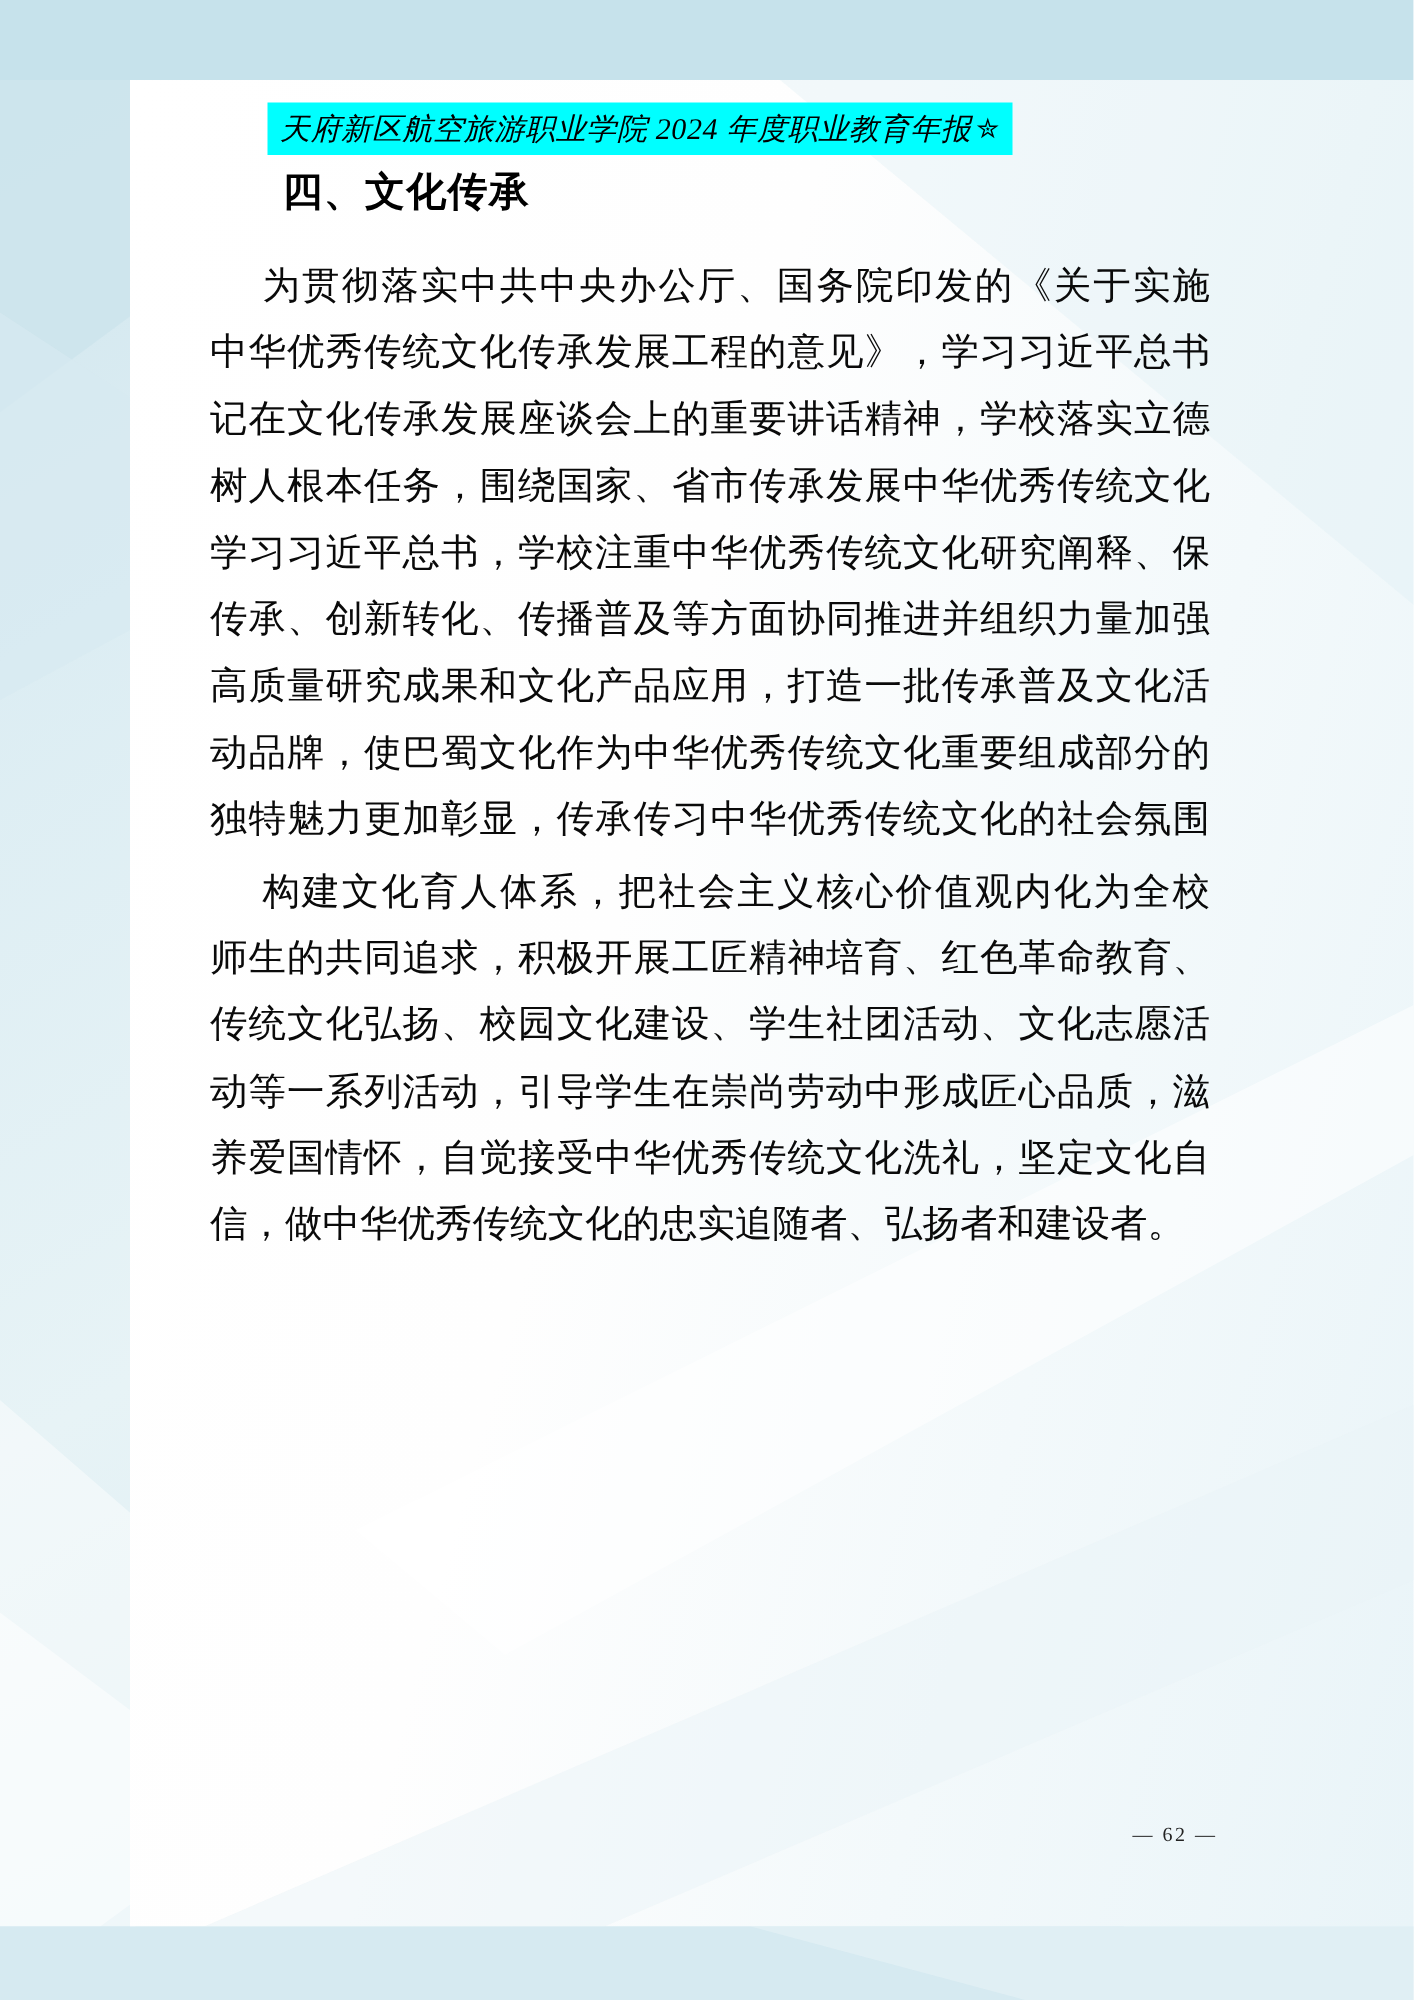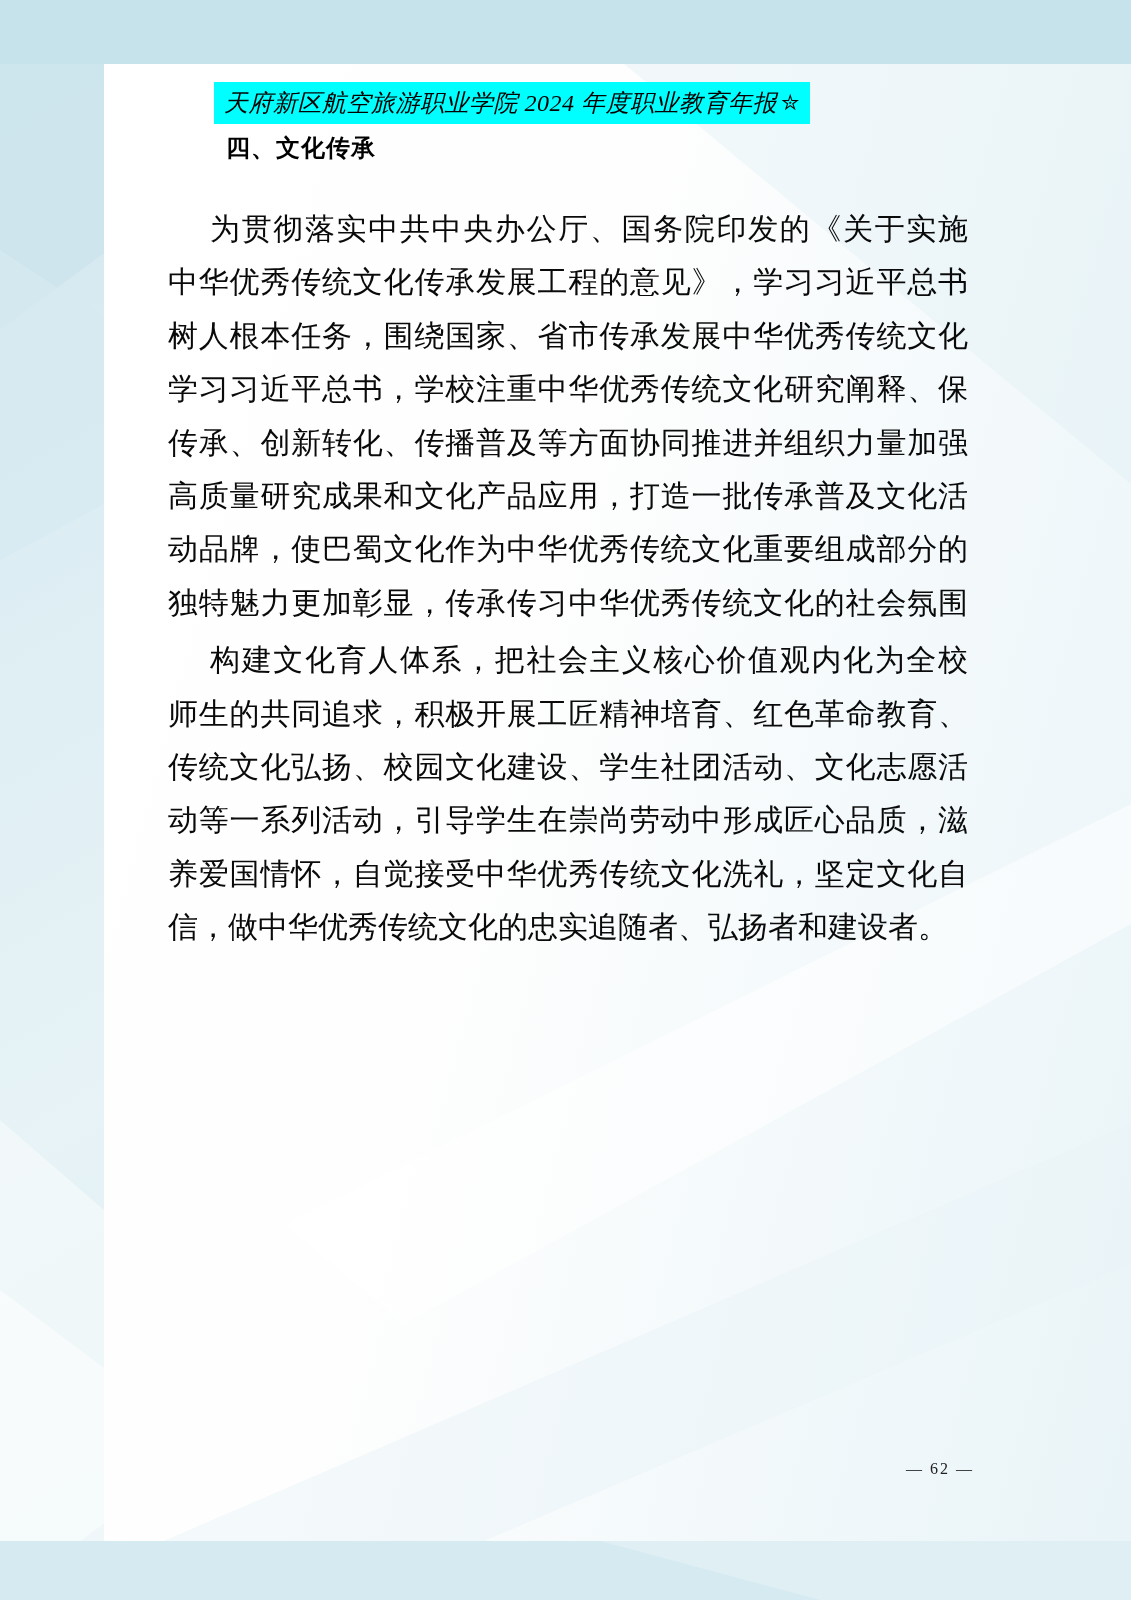--- a/index.html
+++ b/index.html
@@ -54,21 +54,21 @@
     font-size: 22px;
     margin-left: 4px;
   }
   .section-heading {
     position: absolute;
     left: 122px;
     top: 68px;
     margin: 0;
     font-family: "Liberation Sans", "DejaVu Sans", sans-serif;
     font-weight: 700;
-    font-size: 24px;
+    font-size: 32px;
     color: #000000;
     letter-spacing: 1px;
   }
   .body-text {
     position: absolute;
     left: 64px;
     top: 138px;
     width: 800px;
     font-size: 30px;
     line-height: 53.4px;
@@ -122,20 +122,21 @@
       <span>天府新区航空旅游职业学院 2024 年度职业教育年报</span>
       <span class="star">✮</span>
     </div>
 
     <h2 class="section-heading">四、文化传承</h2>
 
     <div class="body-text" id="body-text">
         <div class="para">
           <div class="line first">为贯彻落实中共中央办公厅、国务院印发的《关于实施</div>
           <div class="line">中华优秀传统文化传承发展工程的意见》，学习习近平总书</div>
+          <div class="line">记在文化传承发展座谈会上的重要讲话精神，学校落实立德</div>
           <div class="line">树人根本任务，围绕国家、省市传承发展中华优秀传统文化</div>
           <div class="line">学习习近平总书，学校注重中华优秀传统文化研究阐释、保护</div>
           <div class="line">传承、创新转化、传播普及等方面协同推进并组织力量加强</div>
           <div class="line">高质量研究成果和文化产品应用，打造一批传承普及文化活</div>
           <div class="line">动品牌，使巴蜀文化作为中华优秀传统文化重要组成部分的</div>
           <div class="line">独特魅力更加彰显，传承传习中华优秀传统文化的社会氛围</div>
         </div>
         <div class="para">
           <div class="line first">构建文化育人体系，把社会主义核心价值观内化为全校</div>
           <div class="line">师生的共同追求，积极开展工匠精神培育、红色革命教育、</div>

